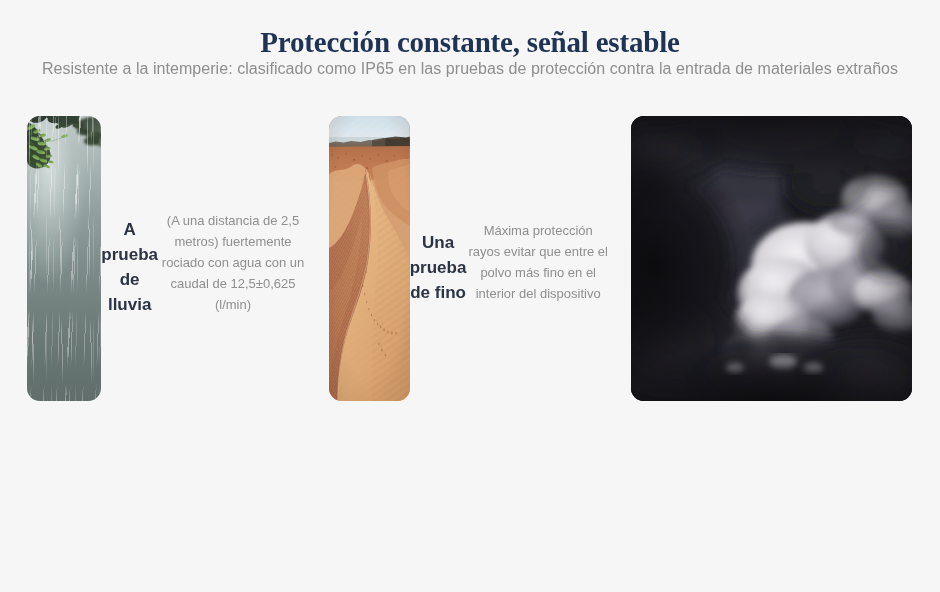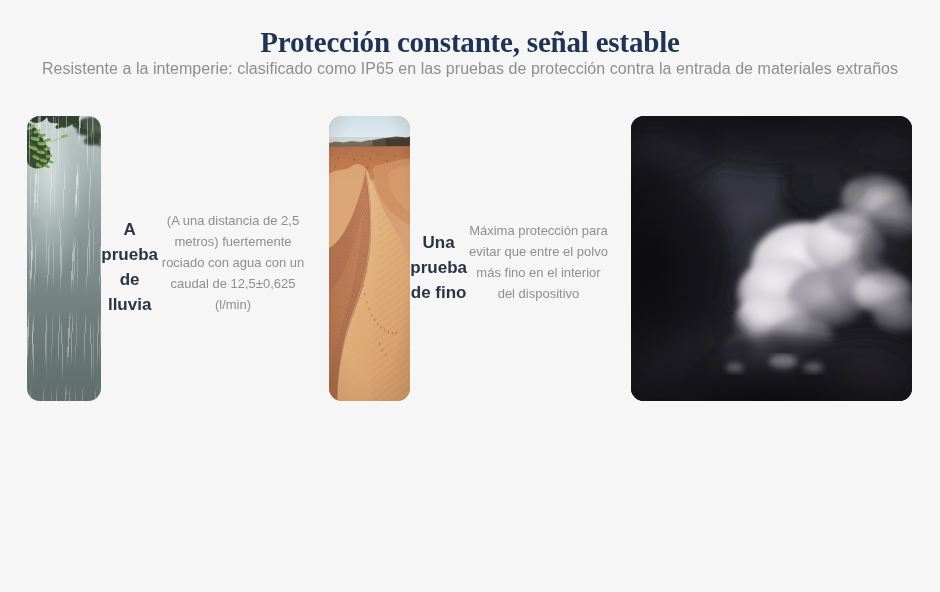--- a/index.html
+++ b/index.html
@@ -443,21 +443,21 @@
             </g>
 
             <rect x="0" y="0" width="281" height="285" fill="url(#ripple2)" opacity="0.12"></rect>
           </svg>
           <div style="position:absolute;inset:0;background:
                radial-gradient(ellipse 85% 85% at 50% 45%, rgba(0,0,0,0) 55%, rgba(90,50,28,0.22) 100%);"></div>
         </div>
       </div>
 
       <div class="card-title">Una prueba de fino</div>
-      <div class="card-desc">Máxima protección para evitar que entre el polvo más fino en el interior del dispositivo</div>
+      <div class="card-desc">Máxima protección rayos evitar que entre el polvo más fino en el interior del dispositivo</div>
     </div>
 
     <div class="card card-3">
       <div class="card-media">
         <div class="scene storm">
           <svg viewBox="0 0 281 285" preserveAspectRatio="none" style="position:absolute;inset:0;width:100%;height:100%">
             <defs>
               <radialGradient id="puffBright" cx="0.4" cy="0.35" r="0.75">
                 <stop offset="0%" stop-color="#f2f0f3"></stop>
                 <stop offset="45%" stop-color="#d6d3d9"></stop>

